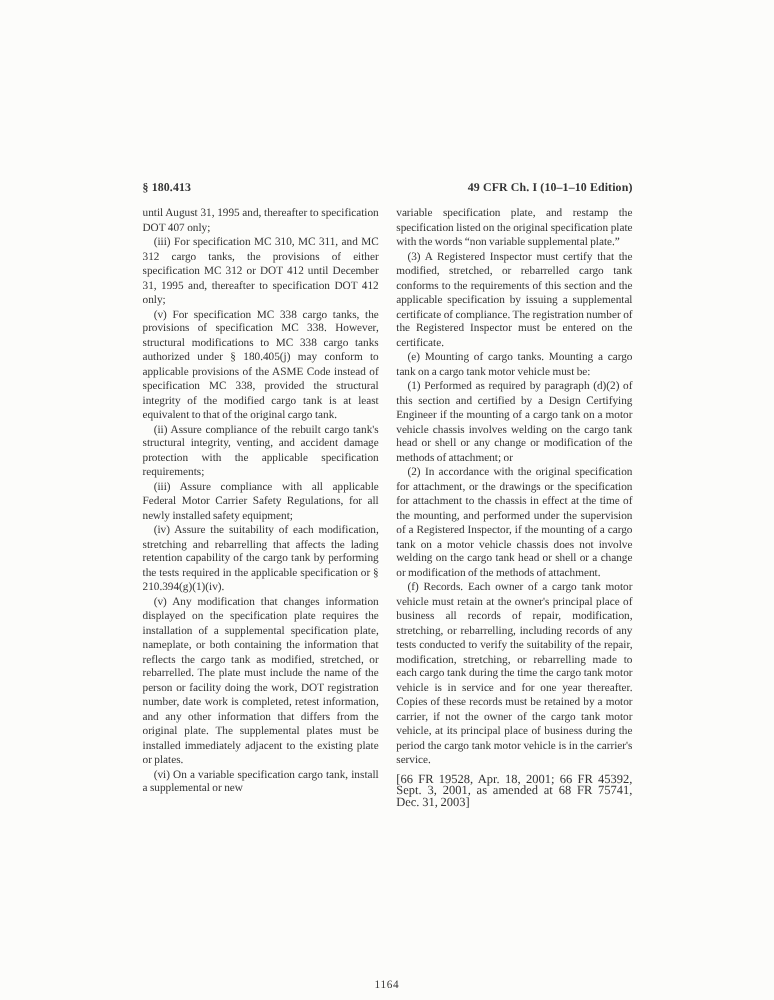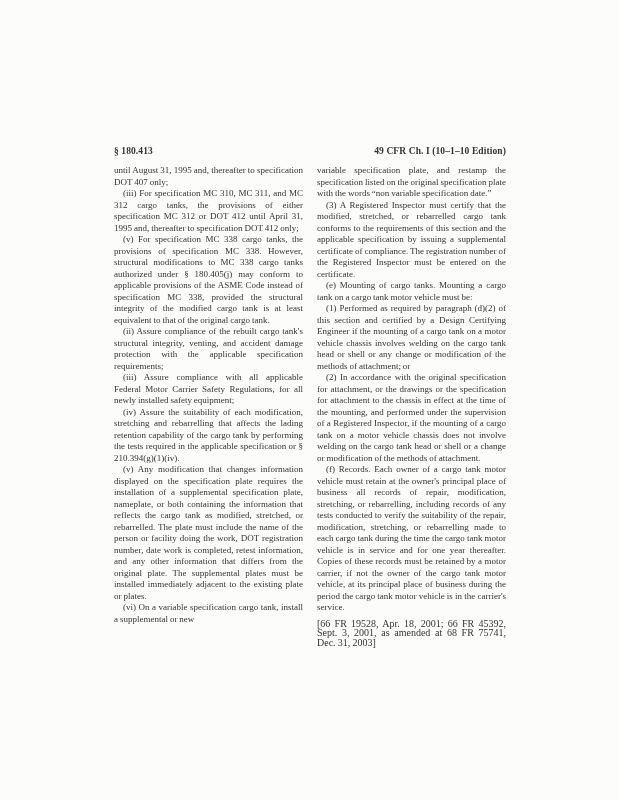--- a/index.html
+++ b/index.html
@@ -75,35 +75,36 @@
   <div class="content">
 
     <div class="header">
       <span>§ 180.413</span>
       <span>49 CFR Ch. I (10–1–10 Edition)</span>
     </div>
 
     <div class="cols">
       <div class="col">
         <p class="cont">until August 31, 1995 and, thereafter to specification DOT 407 only;</p>
-        <p>(iii) For specification MC 310, MC 311, and MC 312 cargo tanks, the provisions of either specification MC 312 or DOT 412 until April 31, 1995 and, thereafter to specification DOT 412 only;</p>
+        <p>(iii) For specification MC 310, MC 311, and MC 312 cargo tanks, the provisions of either specification MC 312 or DOT 412 until December 31, 1995 and, thereafter to specification DOT 412 only;</p>
         <p>(v) For specification MC 338 cargo tanks, the provisions of specification MC 338. However, structural modifications to MC 338 cargo tanks authorized under § 180.405(j) may conform to applicable provisions of the ASME Code instead of specification MC 338, provided the structural integrity of the modified cargo tank is at least equivalent to that of the original cargo tank.</p>
         <p>(ii) Assure compliance of the rebuilt cargo tank's structural integrity, venting, and accident damage protection with the applicable specification requirements;</p>
         <p>(iii) Assure compliance with all applicable Federal Motor Carrier Safety Regulations, for all newly installed safety equipment;</p>
         <p>(iv) Assure the suitability of each modification, stretching and rebarrelling that affects the lading retention capability of the cargo tank by performing the tests required in the applicable specification or § 210.394(g)(1)(iv).</p>
         <p>(v) Any modification that changes information displayed on the specification plate requires the installation of a supplemental specification plate, nameplate, or both containing the information that reflects the cargo tank as modified, stretched, or rebarrelled. The plate must include the name of the person or facility doing the work, DOT registration number, date work is completed, retest information, and any other information that differs from the original plate. The supplemental plates must be installed immediately adjacent to the existing plate or plates.</p>
         <p>(vi) On a variable specification cargo tank, install a supplemental or new</p>
       </div>
 
       <div class="col">
-        <p class="cont">variable specification plate, and restamp the specification listed on the original specification plate with the words “non variable specification date.”</p>
+        <p class="cont">variable specification plate, and restamp the specification listed on the original specification plate with the words “non variable supplemental plate.”</p>
         <p>(3) A Registered Inspector must certify that the modified, stretched, or rebarrelled cargo tank conforms to the requirements of this section and the applicable specification by issuing a supplemental certificate of compliance. The registration number of the Registered Inspector must be entered on the certificate.</p>
         <p>(e) Mounting of cargo tanks. Mounting a cargo tank on a cargo tank motor vehicle must be:</p>
         <p>(1) Performed as required by paragraph (d)(2) of this section and certified by a Design Certifying Engineer if the mounting of a cargo tank on a motor vehicle chassis involves welding on the cargo tank head or shell or any change or modification of the methods of attachment; or</p>
         <p>(2) In accordance with the original specification for attachment, or the drawings or the specification for attachment to the chassis in effect at the time of the mounting, and performed under the supervision of a Registered Inspector, if the mounting of a cargo tank on a motor vehicle chassis does not involve welding on the cargo tank head or shell or a change or modification of the methods of attachment.</p>
         <p>(f) Records. Each owner of a cargo tank motor vehicle must retain at the owner's principal place of business all records of repair, modification, stretching, or rebarrelling, including records of any tests conducted to verify the suitability of the repair, modification, stretching, or rebarrelling made to each cargo tank during the time the cargo tank motor vehicle is in service and for one year thereafter. Copies of these records must be retained by a motor carrier, if not the owner of the cargo tank motor vehicle, at its principal place of business during the period the cargo tank motor vehicle is in the carrier's service.</p>
         <p class="citation">[66 FR 19528, Apr. 18, 2001; 66 FR 45392, Sept. 3, 2001, as amended at 68 FR 75741, Dec. 31, 2003]</p>
       </div>
     </div>
 
   </div>
 
+  <div class="footer">1164</div>
 </div>
 
 </body></html>

